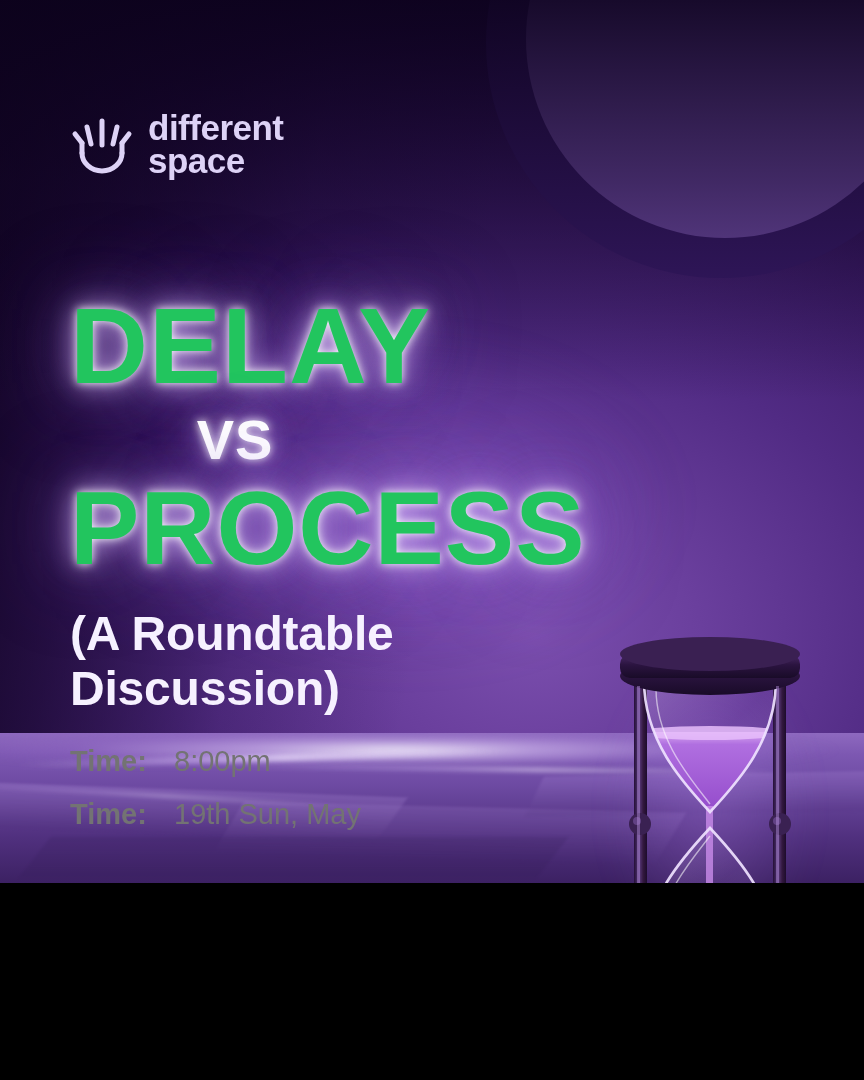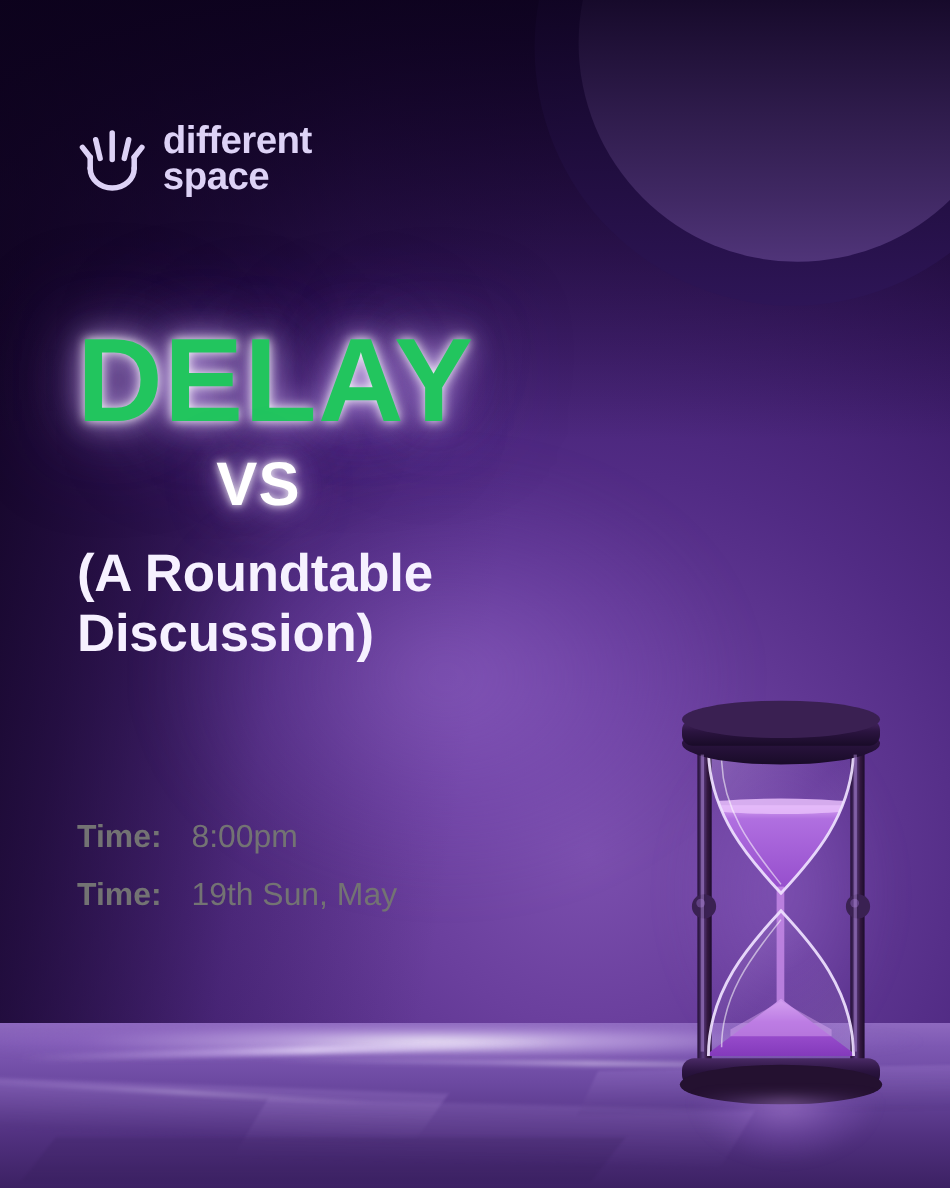--- a/index.html
+++ b/index.html
@@ -7,21 +7,21 @@
     padding: 0;
     background: #000;
   }
   body {
     font-family: "Liberation Sans", sans-serif;
   }
 
   .poster {
     position: relative;
     width: 864px;
-    height: 1080px;
+    height: 883px;
     overflow: hidden;
     background: #1a0733;
   }
 
   
   .bg-base {
     position: absolute;
     inset: 0;
     background:
       radial-gradient(120% 90% at 62% 72%, #7b4fae 0%, #6a3f9d 16%, #512b84 36%, #3a1a66 58%, #240c45 78%, #190630 100%);
@@ -257,20 +257,21 @@
     </span>
     <div class="logo-word">
       <span>different</span>
       <span>space</span>
     </div>
   </div>
 
   <div class="headline">
     <div class="word-delay">DELAY</div>
     <div class="word-vs">VS</div>
+    <div class="word-process">PROCESS</div>
     <div class="subtitle">(A Roundtable Discussion)</div>
   </div>
 
   <div class="details">
     <div class="detail-row">
       <span class="detail-label">Time:</span>
       <span class="detail-value">8:00pm</span>
     </div>
     <div class="detail-row">
       <span class="detail-label">Time:</span>

